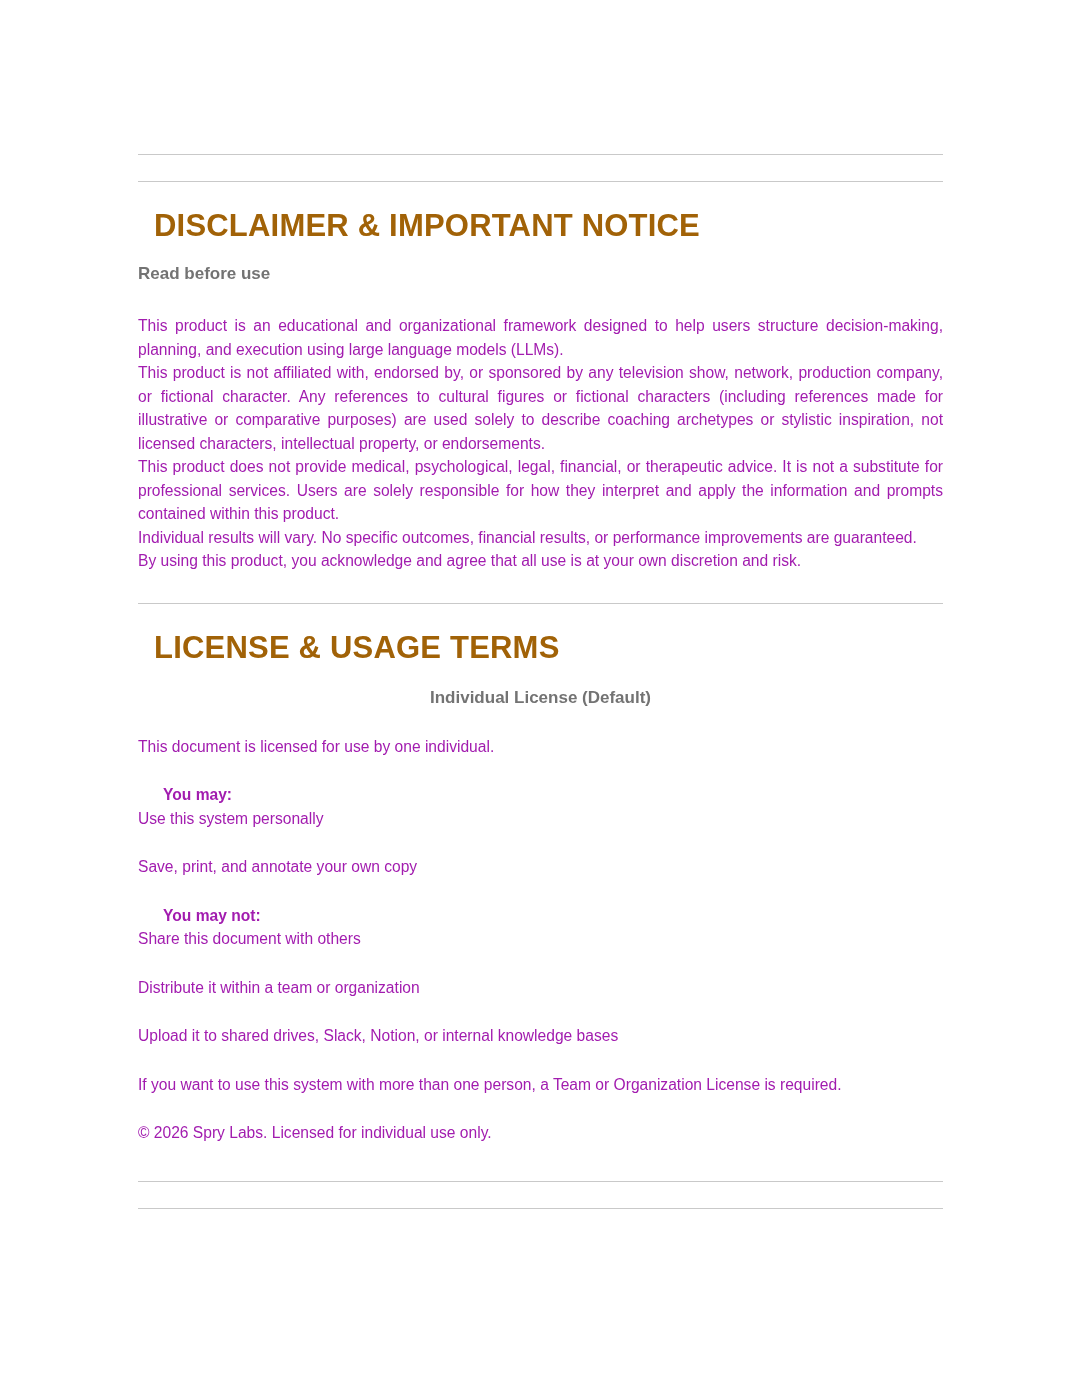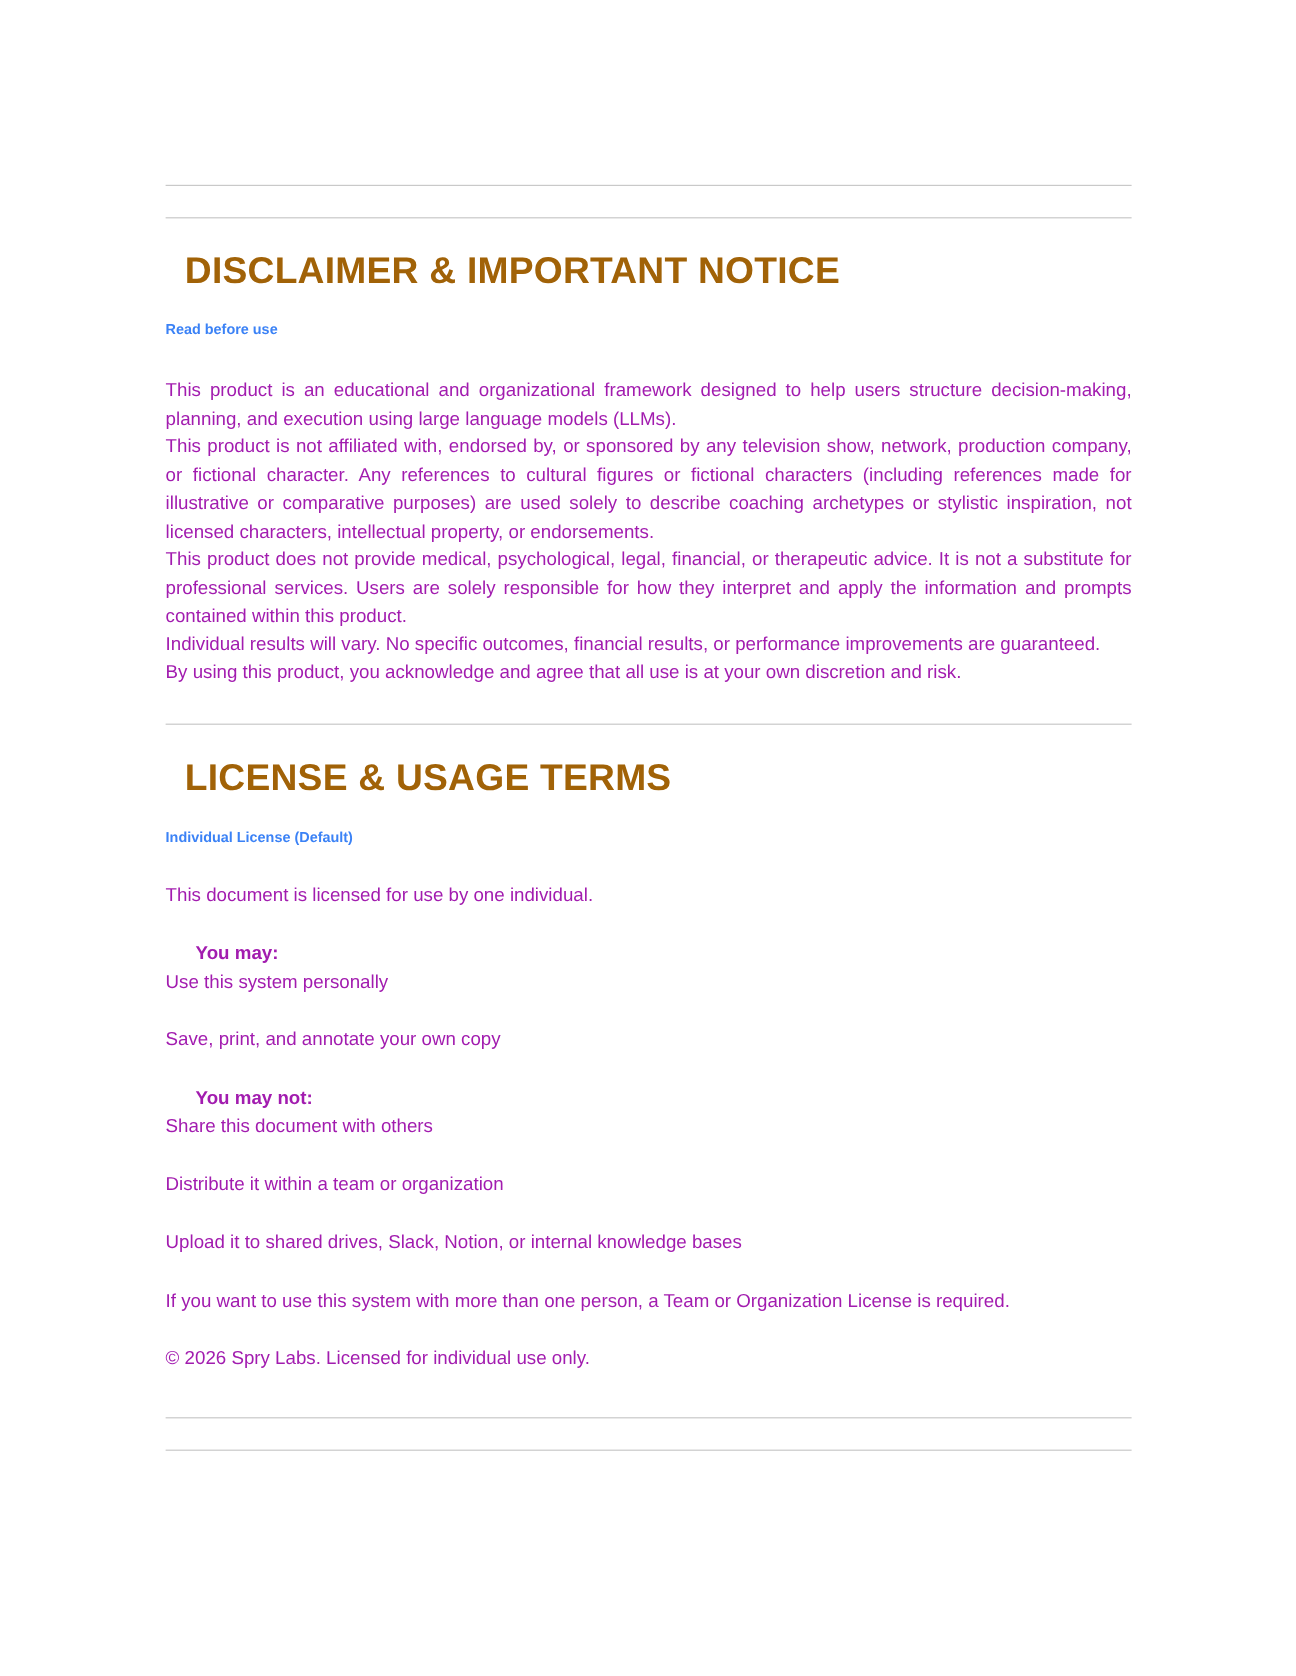--- a/index.html
+++ b/index.html
@@ -36,27 +36,27 @@
   .h1 {
     font-size: 31px;
     line-height: 32px;
     font-weight: 700;
     color: #a16207;
     margin-top: 28px;
     letter-spacing: 0.2px;
     margin-left: 16px;
   }
   .h2 {
-    font-size: 12px;
+    font-size: 17px;
     line-height: 24px;
     font-weight: 700;
-    color: #3b82f6;
+    color: #737373;
     margin-top: 20px;
   }
-  .h2-license { margin-top: 22px; }
+  .h2-license { margin-top: 22px; text-align: center; }
 
   .paras { margin-top: 28px; }
   .body {
     font-size: 15.6px;
     line-height: 23.5px;
     color: #a21caf;
   }
   .justify { text-align: justify; }
   .bold { font-weight: 700; margin-left: 25px; }
   .block { margin-top: 25px; }

